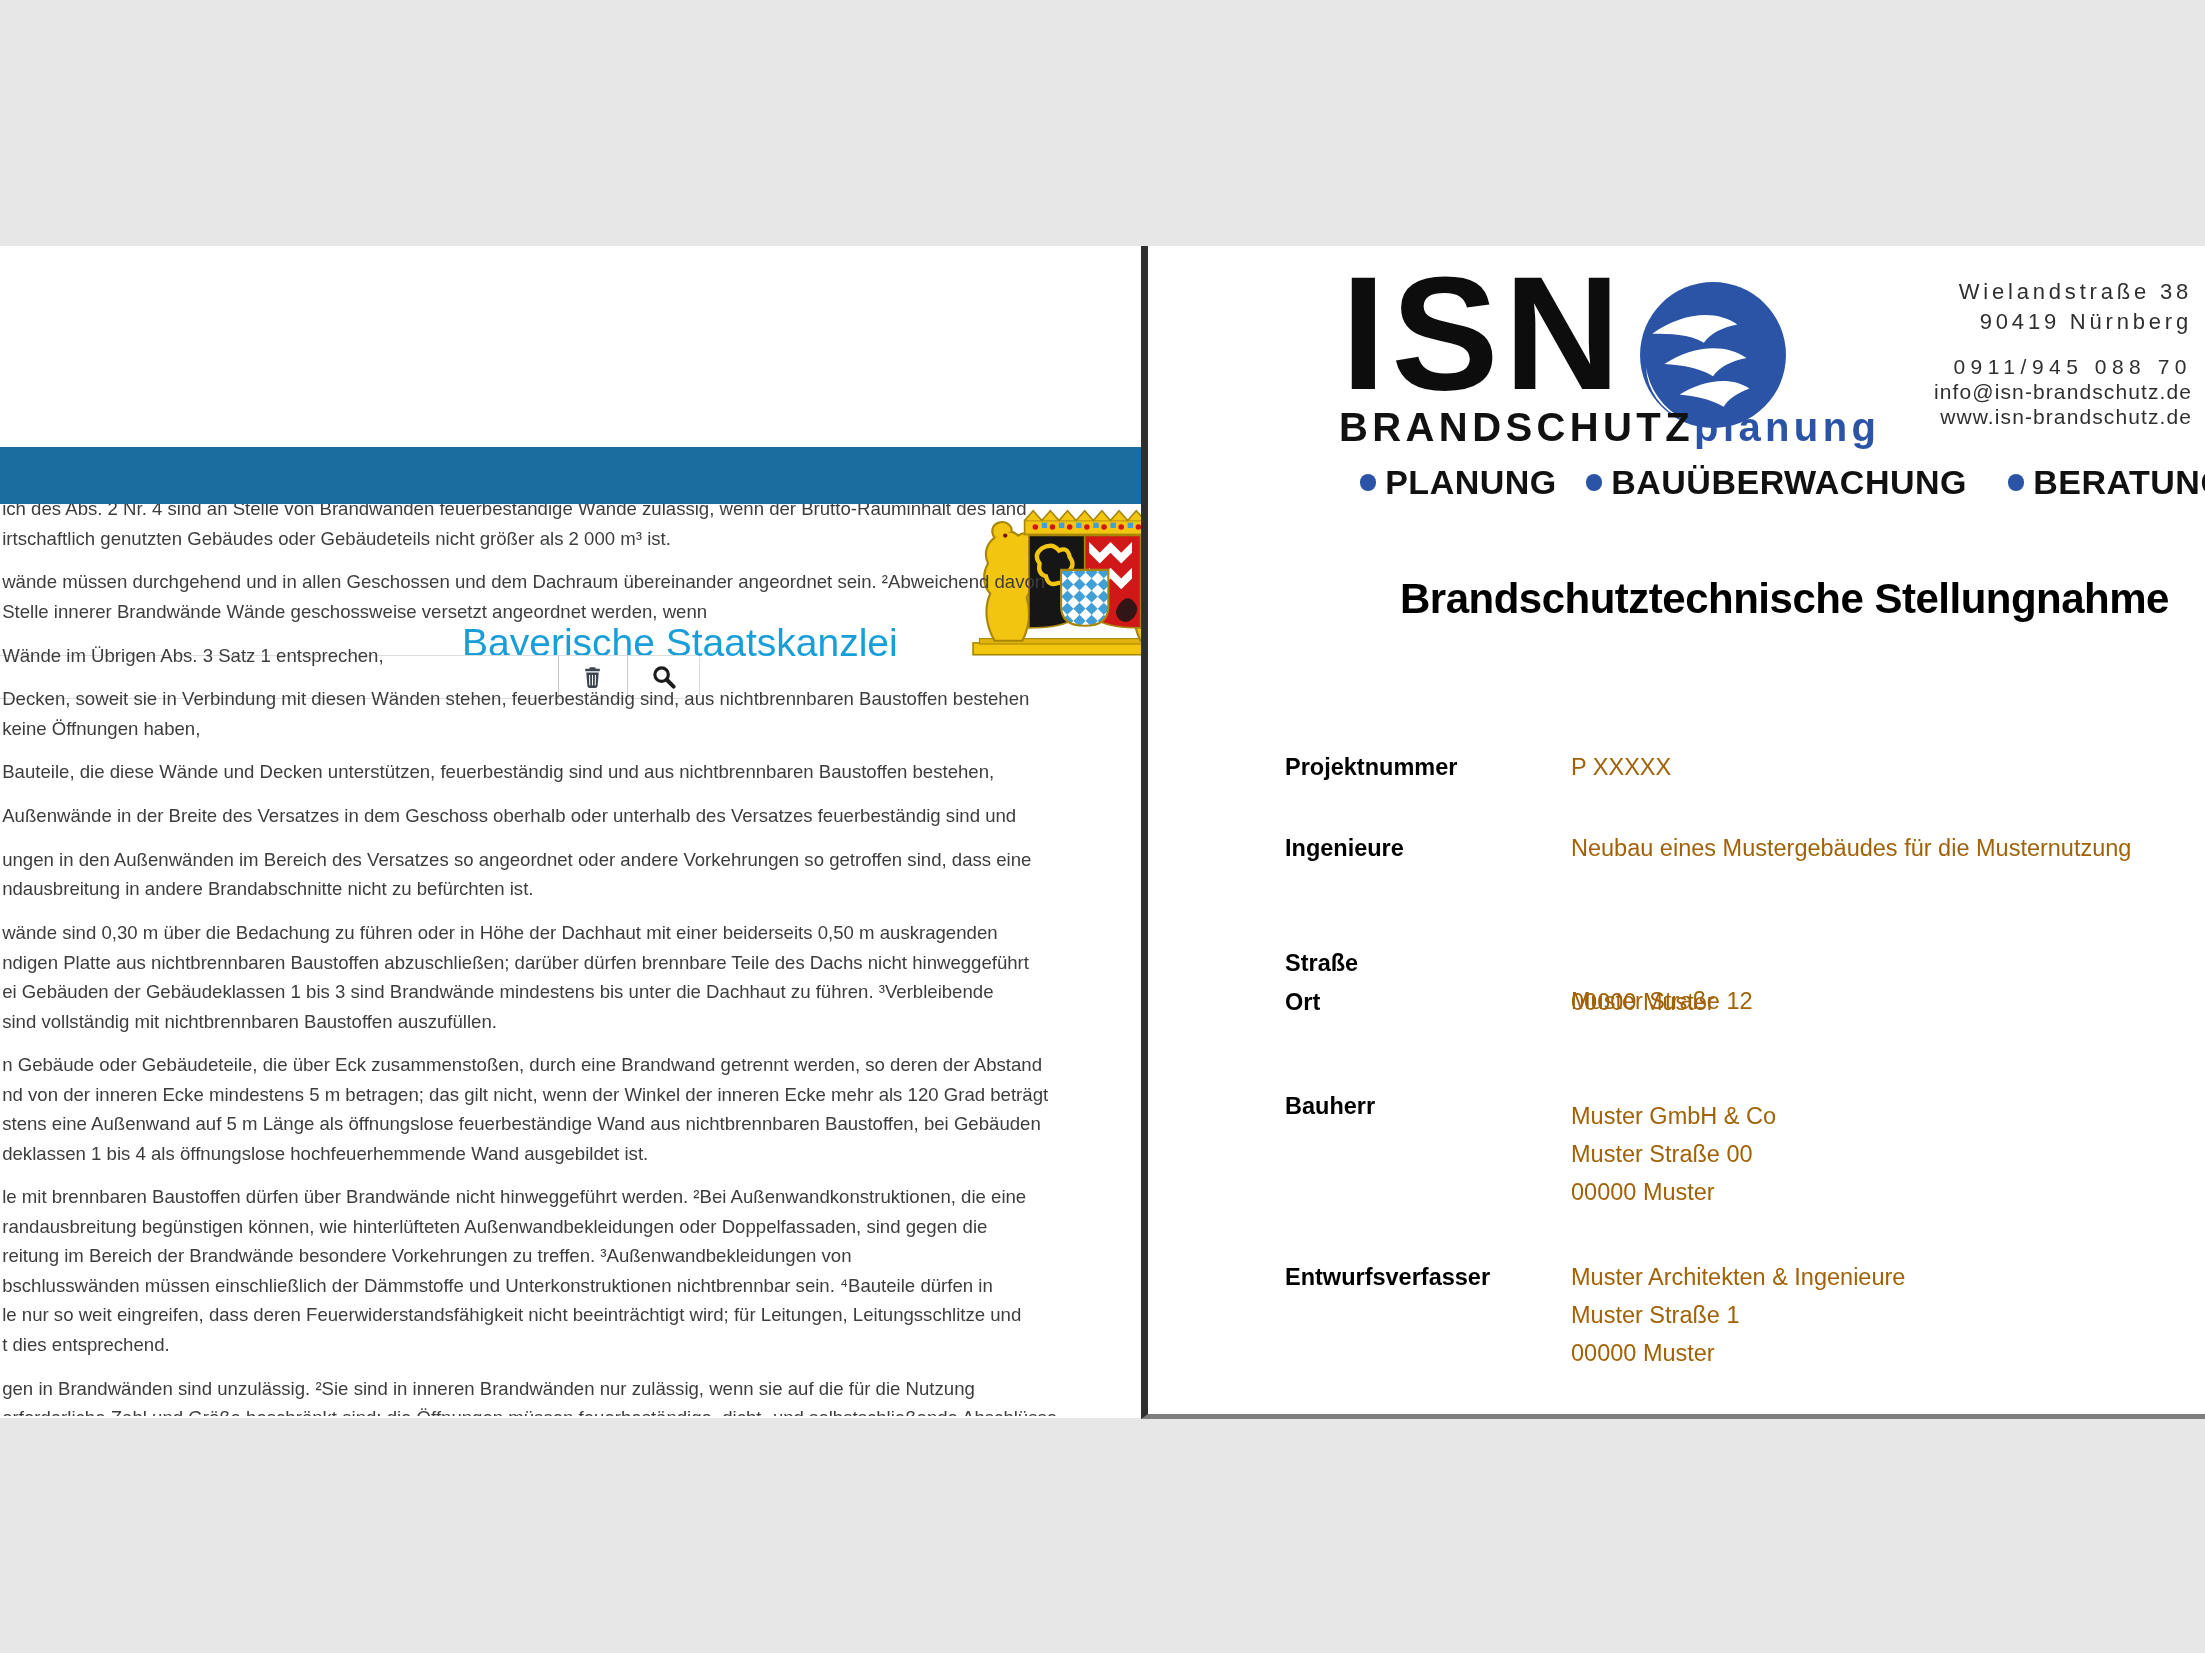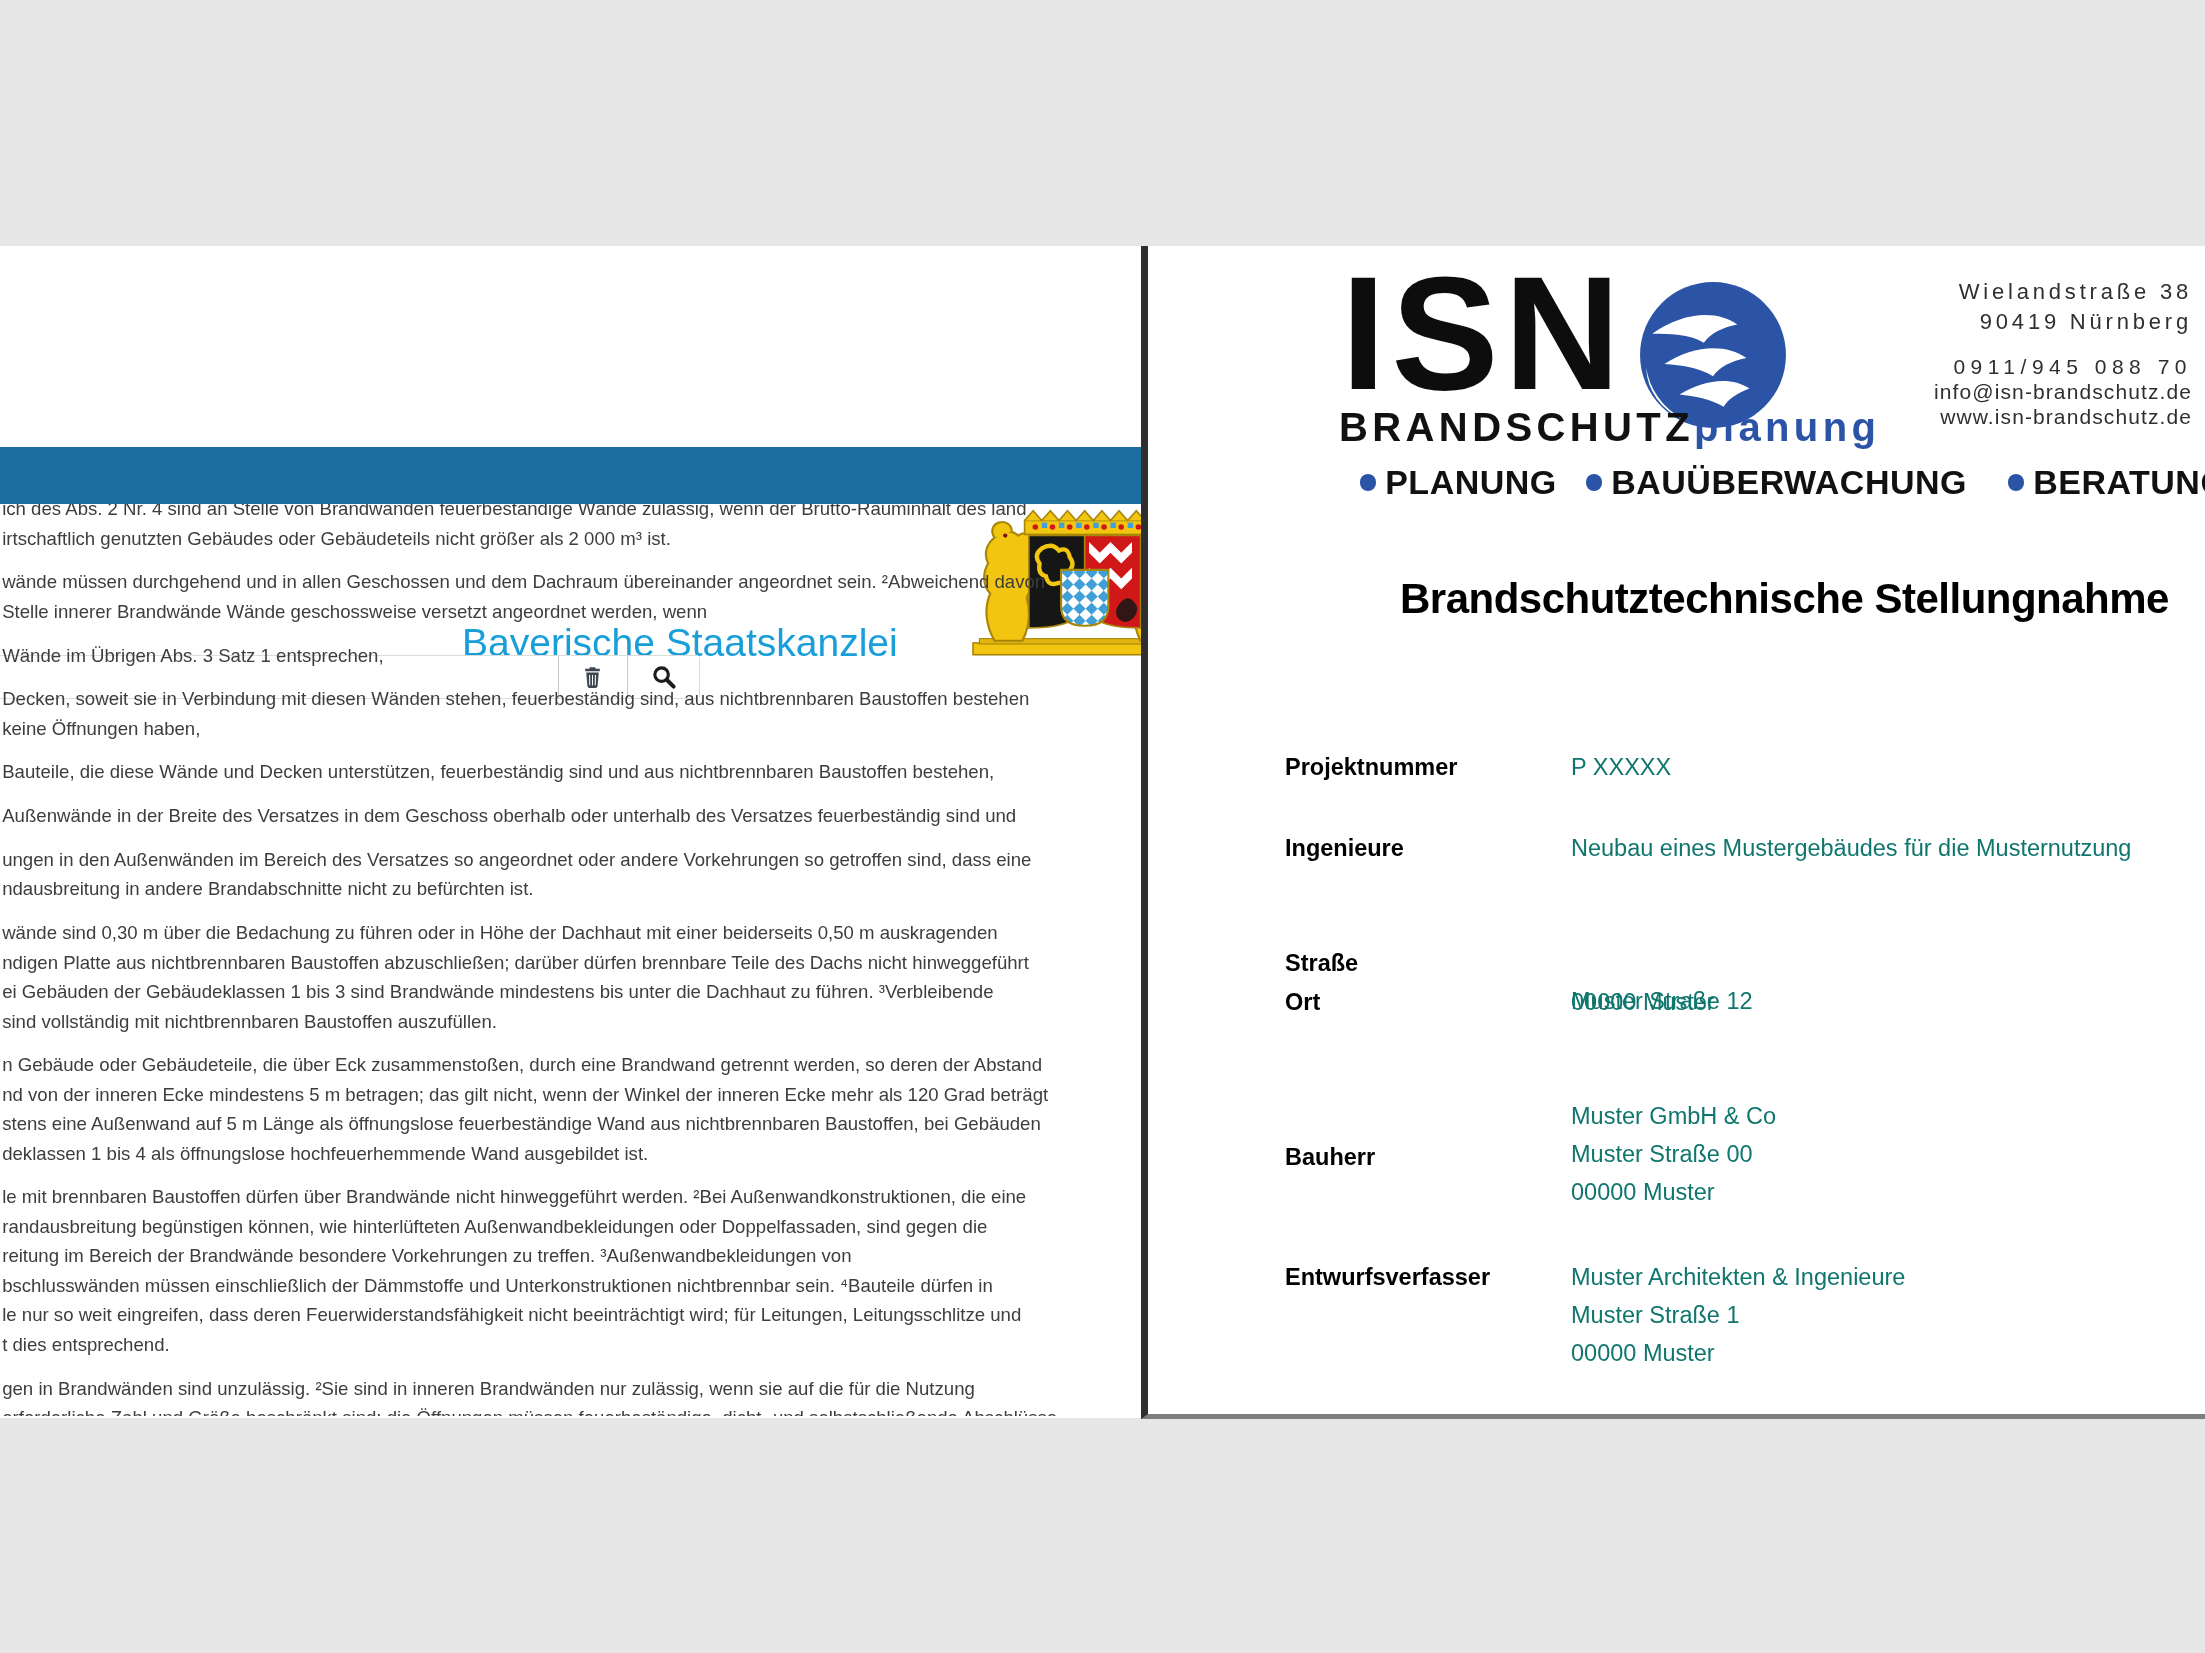--- a/index.html
+++ b/index.html
@@ -37,21 +37,21 @@
   .addr-line{font-size:22px;line-height:29.5px;letter-spacing:3.8px;white-space:nowrap;}
   .tel-line{font-size:21px;line-height:25px;letter-spacing:5.5px;margin-top:17.5px;white-space:nowrap;}
   .net-line{font-size:21px;line-height:25px;letter-spacing:1.1px;white-space:nowrap;}
   #services-row{left:0;top:217px;width:1057px;height:35px;}
   .service{position:absolute;display:flex;align-items:center;font-size:34px;font-weight:bold;
     letter-spacing:0.5px;color:#111;white-space:nowrap;}
   .bullet{width:16.4px;height:16.4px;border-radius:50%;margin-right:8.8px;flex:none;}
   #doc-title{left:246px;top:329px;width:781px;text-align:center;font-size:42px;
     font-weight:bold;letter-spacing:-0.5px;color:#000;white-space:nowrap;}
   .flabel{position:absolute;left:137px;font-size:23.5px;font-weight:bold;color:#000;white-space:nowrap;}
-  .fvalue{position:absolute;left:423px;font-size:23.5px;color:#0f766e;white-space:nowrap;}
+  .fvalue{position:absolute;left:423px;font-size:23.5px;color:#a16207;white-space:nowrap;}
 </style>
 </head>
 <body>
 
 <div id="portal-window" class="abs">
 
   <div id="portal-title" class="abs" style="color:#189ed9">Bayerische Staatskanzlei</div>
 
   <div id="coat-of-arms" class="abs">
     <svg width="247" height="164" viewBox="0 0 230 150">
@@ -237,21 +237,21 @@
 
   <div class="flabel" style="top:589px">Ingenieure</div>
   <div class="fvalue" style="top:589px">Neubau eines Mustergebäudes für die Musternutzung</div>
 
   <div class="flabel" style="top:704px">Straße</div>
   <div class="fvalue" style="top:742px">Muster Straße 12</div>
 
   <div class="flabel" style="top:743px">Ort</div>
   <div class="fvalue" style="top:743px">00000 Muster</div>
 
-  <div class="flabel" style="top:898px">Bauherr</div>
+  <div class="flabel" style="top:847px">Bauherr</div>
   <div class="fvalue" style="top:857px">Muster GmbH &amp; Co</div>
   <div class="fvalue" style="top:895px">Muster Straße 00</div>
   <div class="fvalue" style="top:933px">00000 Muster</div>
 
   <div class="flabel" style="top:1018px">Entwurfsverfasser</div>
   <div class="fvalue" style="top:1018px">Muster Architekten &amp; Ingenieure</div>
   <div class="fvalue" style="top:1056px">Muster Straße 1</div>
   <div class="fvalue" style="top:1094px">00000 Muster</div>
 </div>
 

